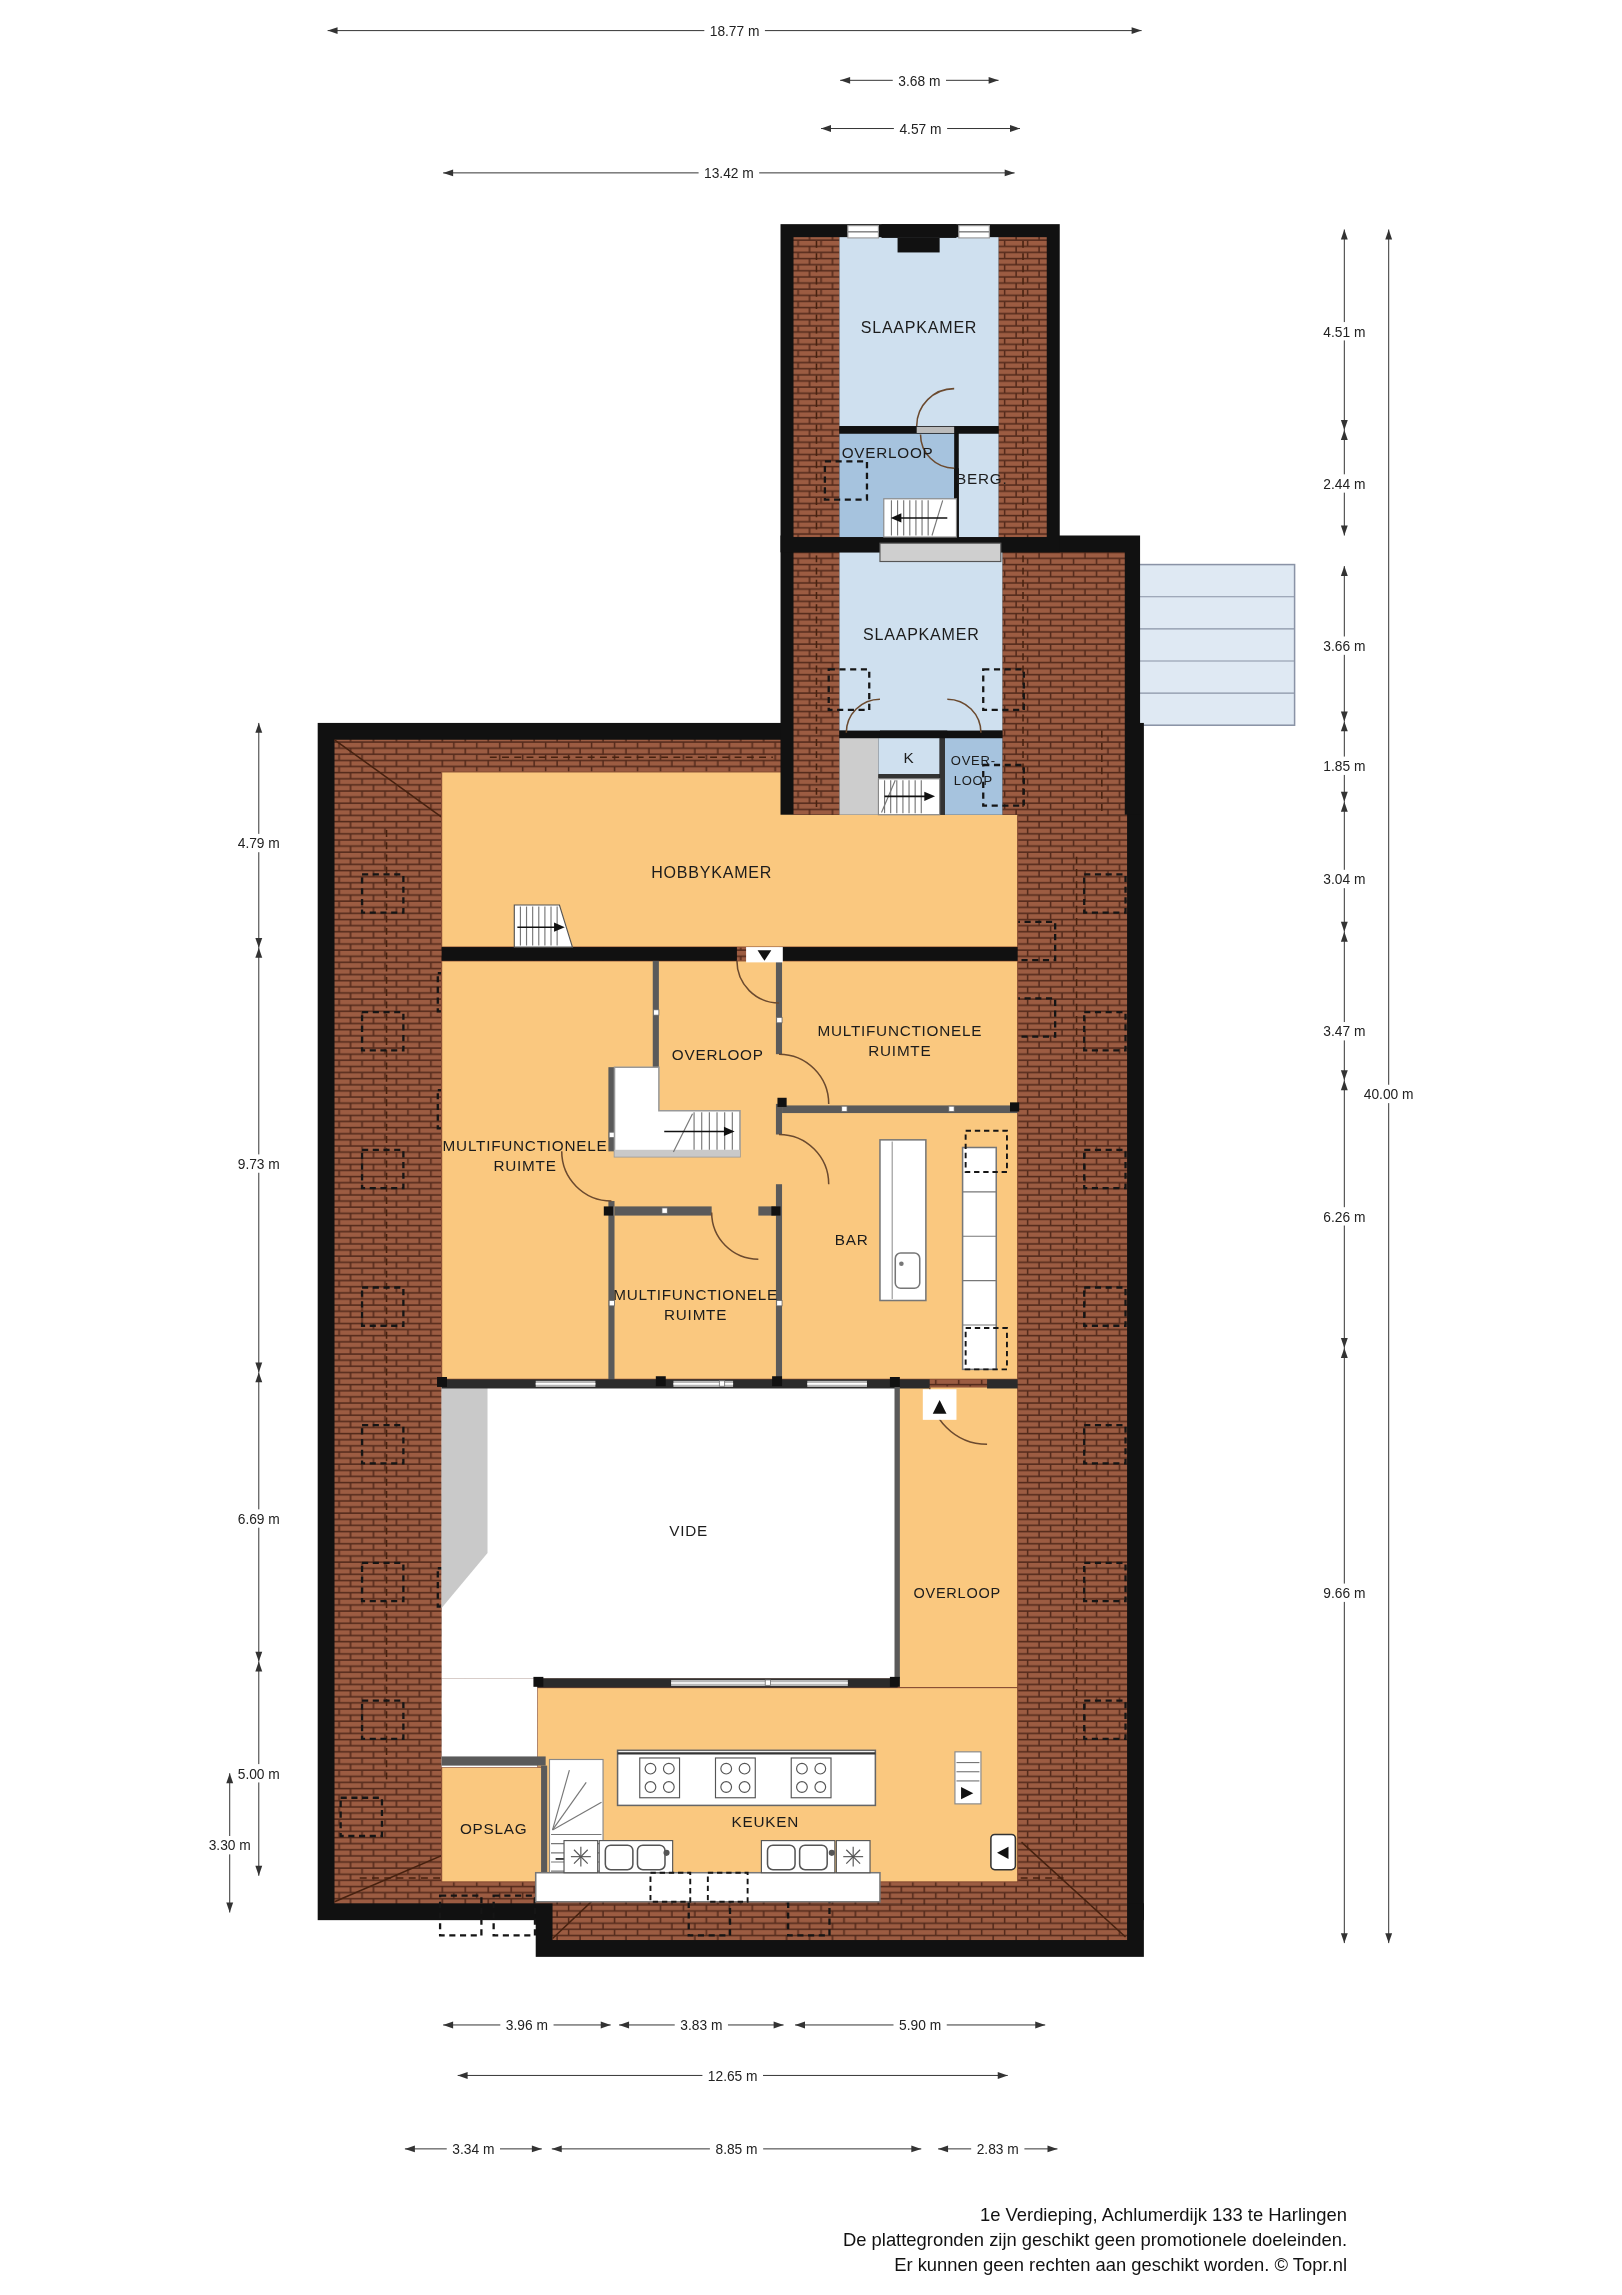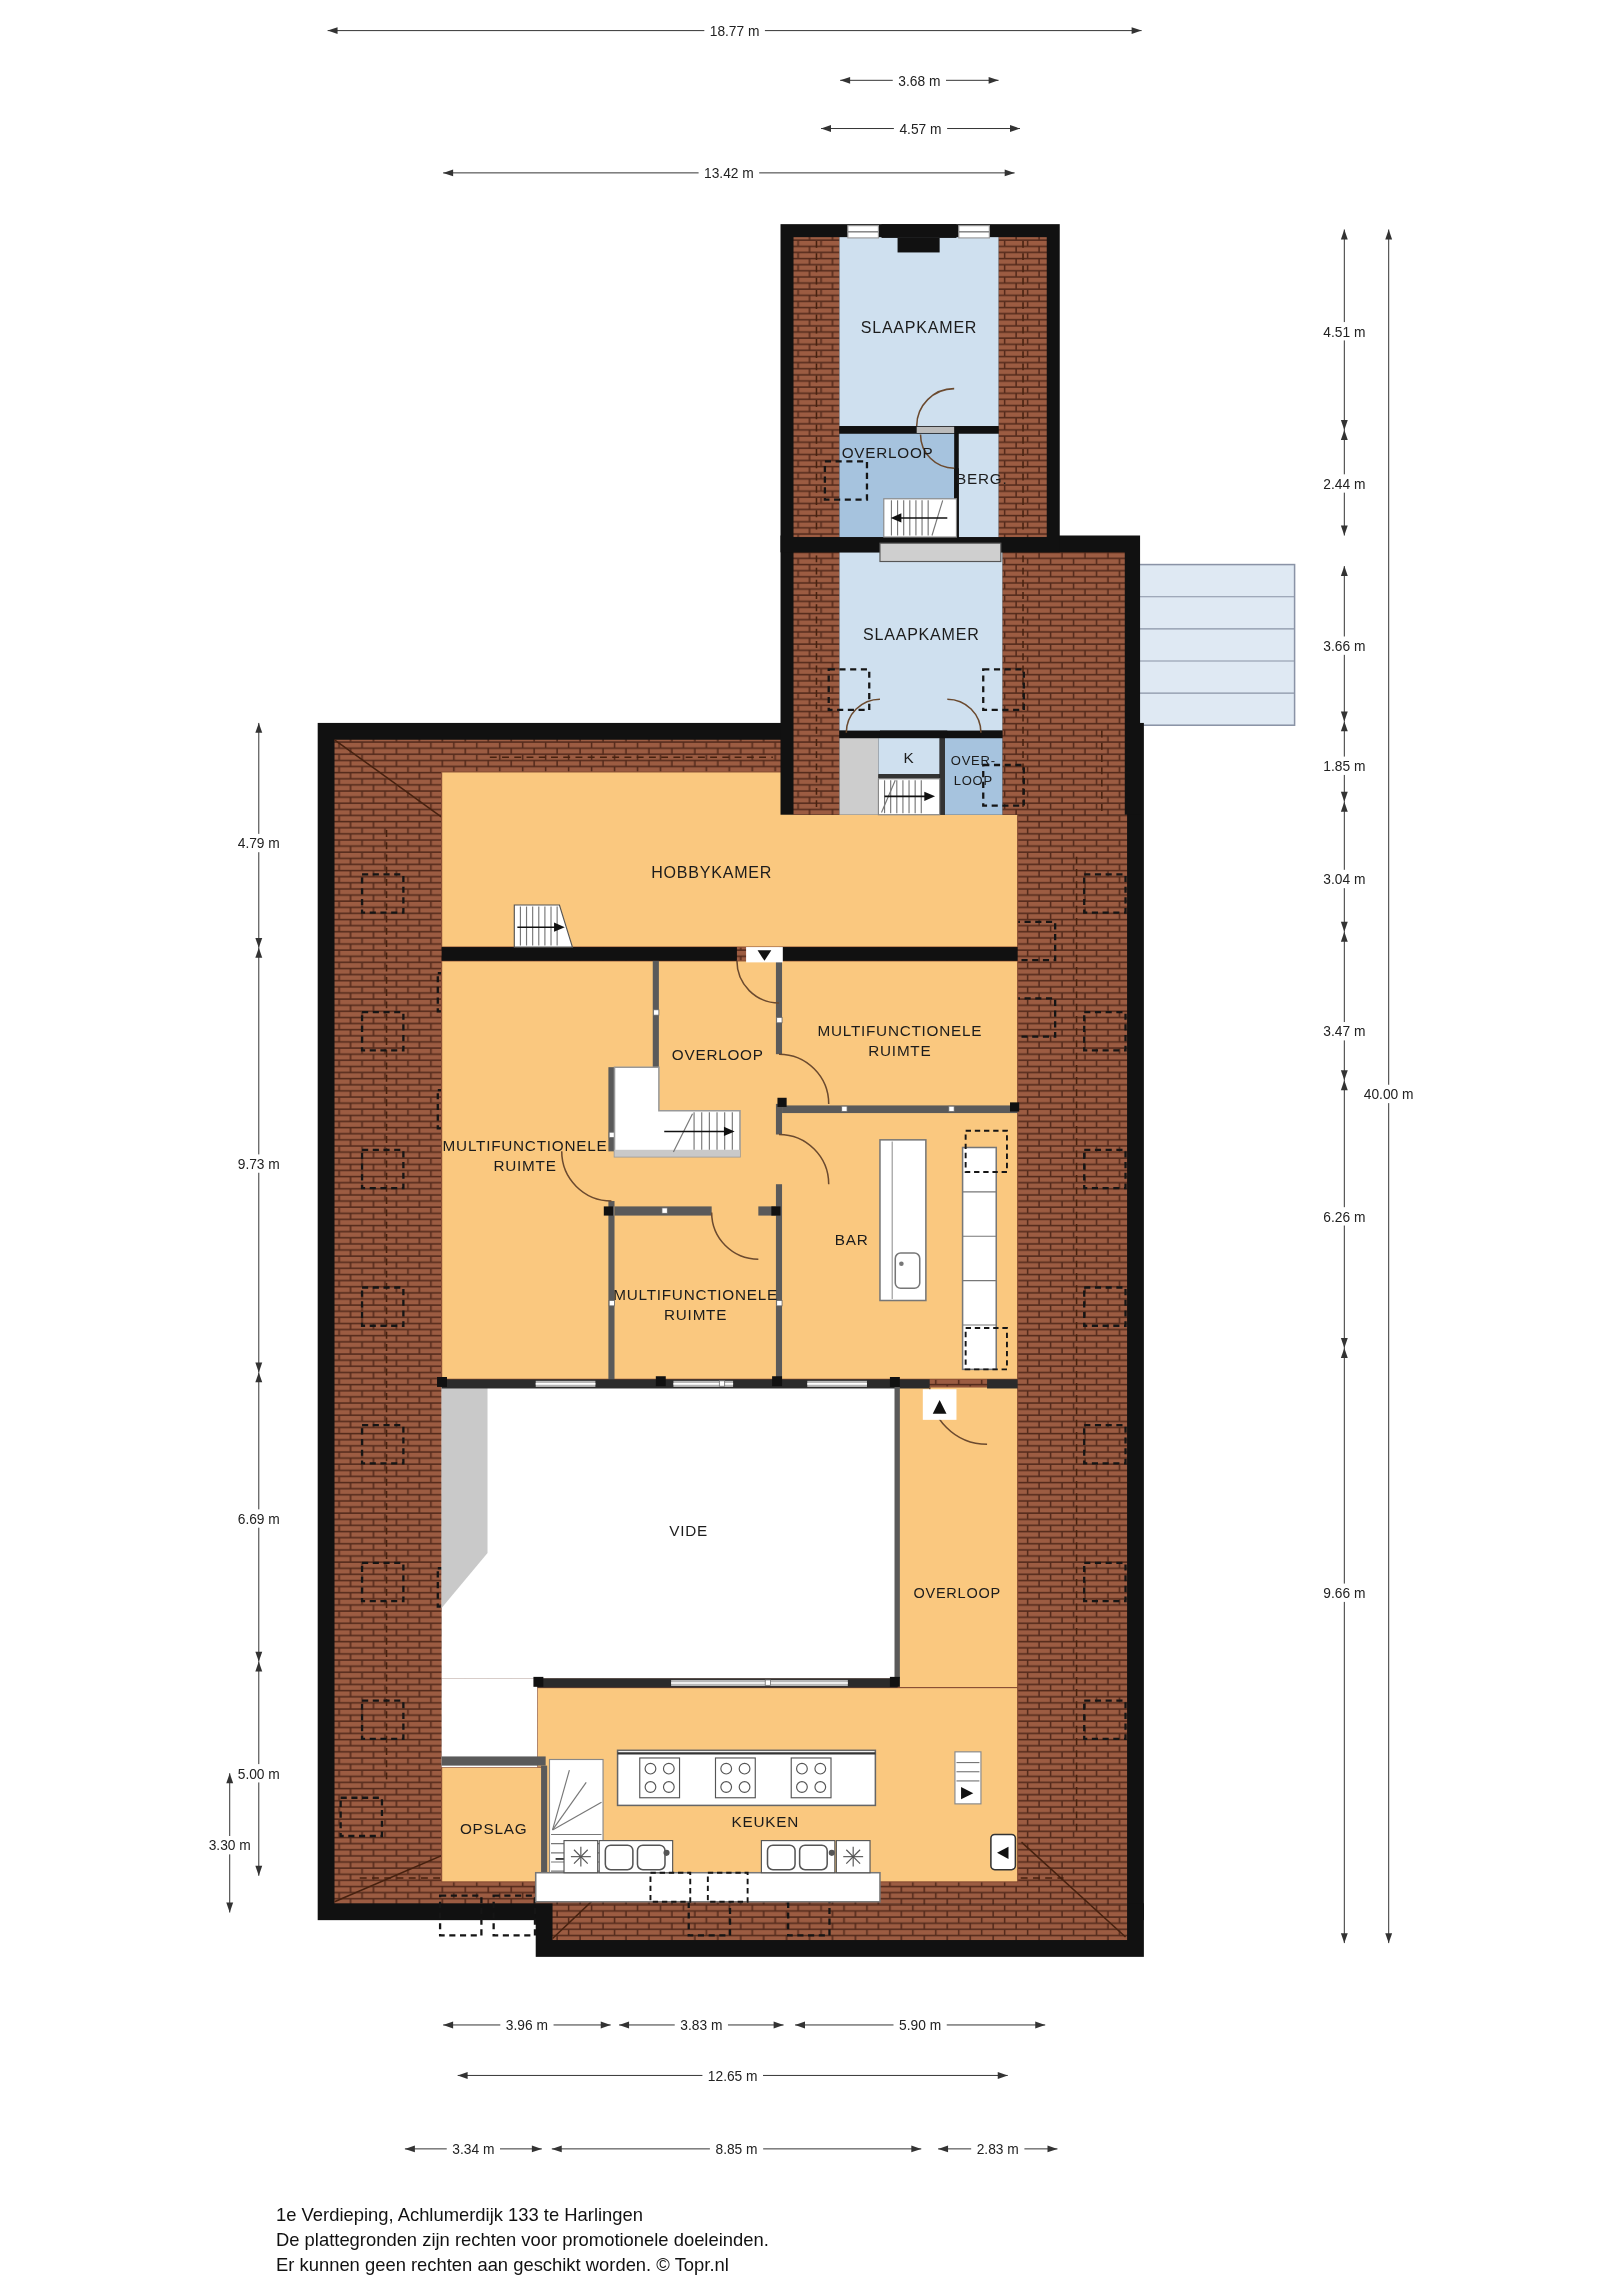--- a/index.html
+++ b/index.html
@@ -2,21 +2,21 @@
 <html style="font-size:12.2px"><head>
 <meta charset="utf-8">
 <style>
   html,body{margin:0;padding:0;background:#fff;}
   .page{position:relative;width:1623px;height:2295px;background:#ffffff;
         font-family:"Liberation Sans",sans-serif;overflow:hidden;}
   svg{position:absolute;left:0;top:0;}
   .room-label{fill:#1c1c1c;letter-spacing:1px;}
   .dim-label{fill:#222;}
   .footer{position:absolute;left:50%;top:2204px;transform:translateX(-50%);
-          width:1071px;text-align:left;color:#111;}
+          width:1071px;text-align:right;color:#111;}
   .footer p{margin:0 0 3.8px 0;font-size:18.4px;line-height:21.4px;}
 </style>
 </head>
 <body>
 <div class="page">
 
 <svg width="1623" height="2295" viewBox="0 0 2121 3000">
   <defs>
     <pattern id="roof" width="30" height="16" patternUnits="userSpaceOnUse">
       <rect width="30" height="16" fill="#9c5c42"></rect>
@@ -510,18 +510,18 @@
         <line x1="1815" y1="300" x2="1815" y2="2540" stroke="#333333" stroke-width="1.3"></line>
         <polygon points="1815,300 1810.5,313 1819.5,313" fill="#333333"></polygon>
         <polygon points="1815,2540 1810.5,2527 1819.5,2527" fill="#333333"></polygon>
         <rect x="1775.4" y="1418" width="79.2" height="24" fill="#fff"></rect>
         <text x="1815" y="1431" text-anchor="middle" dominant-baseline="central" font-size="18" class="dim-label">40.00 m</text>
       </g>
 </svg>
 
 <div class="footer">
   <p>1e Verdieping, Achlumerdijk 133 te Harlingen</p>
-  <p>De plattegronden zijn rechten voor promotionele doeleinden.</p>
+  <p>De plattegronden zijn geschikt geen promotionele doeleinden.</p>
   <p>Er kunnen geen rechten aan geschikt worden. © Topr.nl</p>
 </div>
 
 </div>
 
 
 </body></html>

